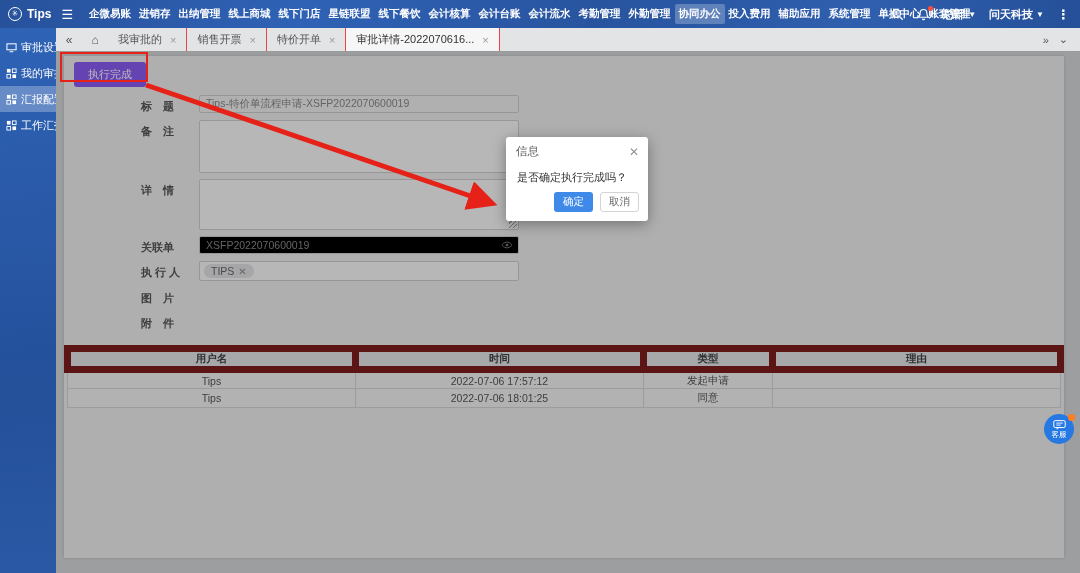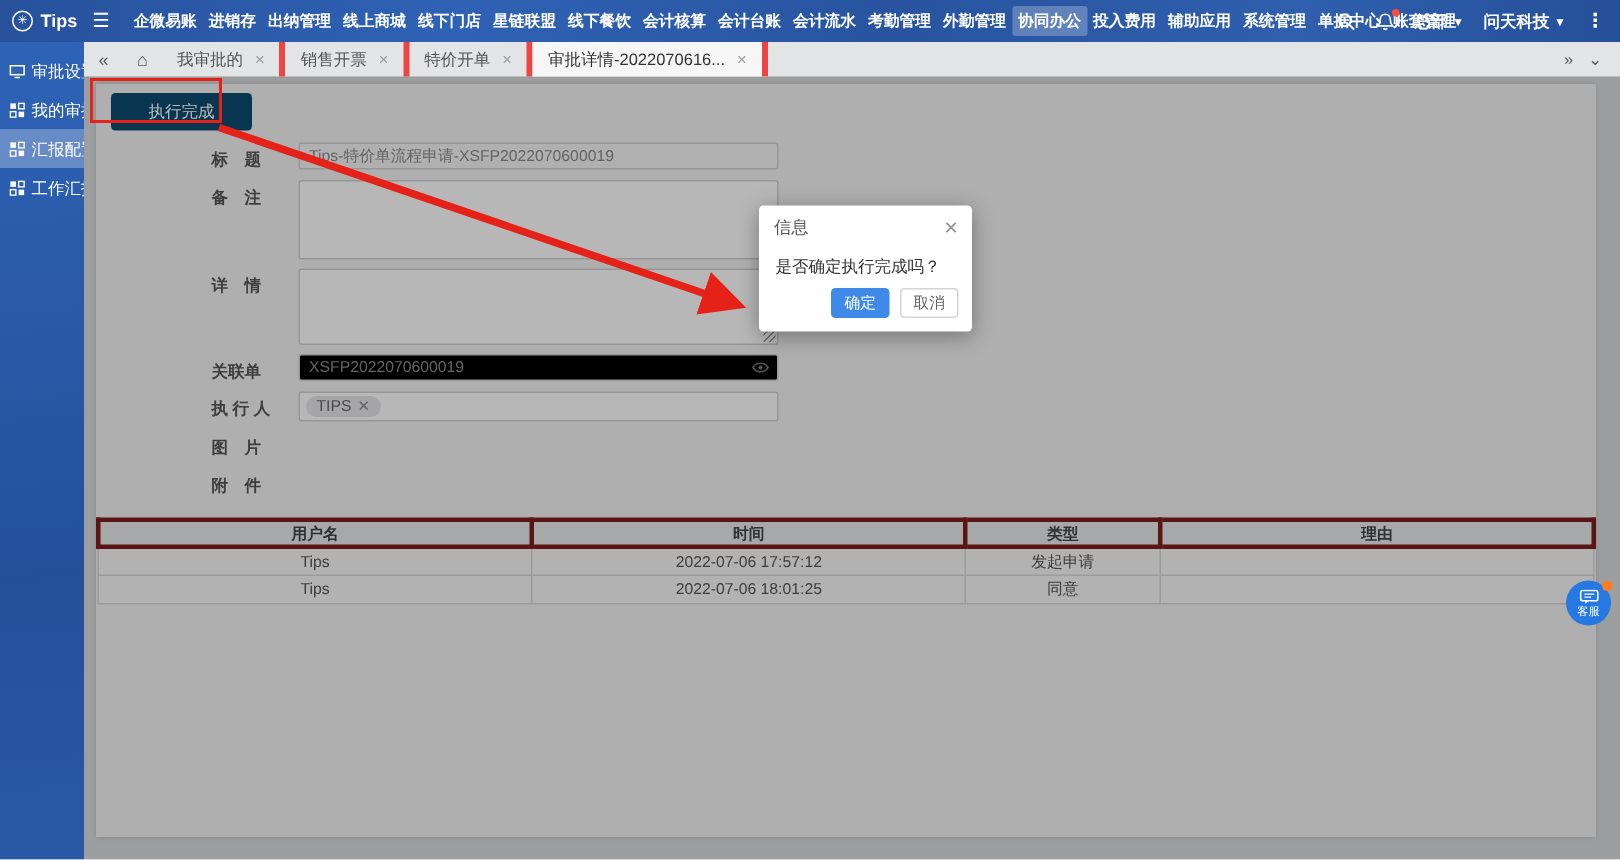--- a/index.html
+++ b/index.html
@@ -27,70 +27,70 @@
   .sidebar { width:56px; background:linear-gradient(175deg,#2e63b6 0%,#2a5aa9 30%,#24509a 65%,#2b58a4 100%); color:#fff; padding-top:6px; flex:none; }
   .side-item { height:26px; display:flex; align-items:center; gap:4px; padding-left:6px; font-size:11px; cursor:pointer; white-space:nowrap; }
   .side-item.active { background:rgba(255,255,255,0.28); }
   .side-item svg { flex:none; }
 
   .content { flex:1; display:flex; flex-direction:column; min-width:0; }
 
   
   .tabbar { height:24px; background:#e3e4e5; border-bottom:1px solid #9a9a9a; display:flex; align-items:stretch; font-size:11px; color:#555; position:relative; z-index:40; }
   .tab-tool { width:26px; display:flex; align-items:center; justify-content:center; color:#555; cursor:pointer; font-size:12px; }
-  .tab { display:flex; align-items:center; gap:8px; padding:0 10px; border-right:4px solid #ef4444; cursor:pointer; white-space:nowrap; }
+  .tab { display:flex; align-items:center; gap:8px; padding:0 10px; border-right:1px solid #ef4444; cursor:pointer; white-space:nowrap; }
   .tab .x { color:#999; font-size:11px; }
   .tab.active { background:#f6f6f6; color:#333; }
   .tabbar-right { margin-left:auto; display:flex; align-items:center; gap:10px; padding-right:12px; color:#555; }
 
   
   .pane { position:relative; flex:1; background:#d7d9db; overflow:hidden; }
   .panel { position:absolute; left:8px; right:16px; top:4px; bottom:15px; background:#f0f0f0; box-shadow:0 0 3px rgba(0,0,0,.15); }
   .dim { position:absolute; inset:0; background:rgba(0,0,0,0.27); z-index:5; }
 
-  .btn-exec { margin:6px 0 0 10px; background:#0c4a6e; color:#fff; border:none; font-size:11px; padding:5px 25px; border-radius:3px; cursor:pointer; font-family:inherit; }
+  .btn-exec { margin:6px 0 0 10px; background:#8b5cf6; color:#fff; border:none; font-size:11px; padding:5px 14px; border-radius:3px; cursor:pointer; font-family:inherit; }
 
   .form { margin-top:8px; font-size:11px; color:#555;padding-left:44px; }
   .frow { display:flex; margin-bottom:6px; }
   .flabel { width:58px; margin-left:33px; font-weight:bold; color:#555; padding-top:4px; white-space:nowrap; flex:none; }
   .fctrl { width:320px; position:relative; }
   .inp { width:320px; height:18px; background:#000000; border:1px solid #cfcfcf; border-radius:2px; font-size:10.5px; color:#8a8a8a; padding:0 6px; font-family:inherit; }
   .inp.disabled { background:#f1f1f1; }
   .ta { width:320px; background:#fbfbfb; border:1px solid #cfcfcf; border-radius:2px; position:relative; }
   .ta.h55 { height:53px; } .ta.h50 { height:51px; }
   .rsz { position:absolute; right:1px; bottom:1px; width:8px; height:8px;
     background:repeating-linear-gradient(135deg,transparent 0 2px,#9b9b9b 2px 3px); cursor:nwse-resize; }
   .eye { position:absolute; right:6px; top:3px; cursor:pointer; }
   .exec-box { width:320px; height:20px; border:1px solid #cfcfcf; border-radius:2px; background:#fbfbfb; display:flex; align-items:center; padding:0 4px; }
   .tag { background:#e4e4e6; border-radius:9px; padding:1px 7px; font-size:10.5px; color:#666; display:flex; align-items:center; gap:4px; }
   .tag .tx { color:#8a8a8a; cursor:pointer; font-size:10px; }
 
   
   .htable { width:100%; border-collapse:collapse; margin-top:14px; font-size:10.5px; }
-  .htable th { background:#e4e6e8; color:#444; font-weight:bold; height:18px; border:3px solid #7f1d1d; }
+  .htable th { background:#e4e6e8; color:#444; font-weight:bold; height:18px; border:7px solid #7f1d1d; }
   .htable td { background:#f4f4f4; color:#555; height:19px; text-align:center; border:1px solid #d6d6d6; }
   .c1{width:29%;} .c2{width:29%;} .c3{width:13%;} .c4{width:29%;}
 
   
   .dialog { position:absolute; left:434px; top:85px; width:142px; height:84px; background:#fff; border-radius:3px;
     box-shadow:0 3px 14px rgba(0,0,0,.35); z-index:10; font-size:11px; display:flex; flex-direction:column;margin-left:16px; }
   .dlg-head { display:flex; align-items:center; justify-content:space-between; padding:7px 9px 2px 10px; }
   .dlg-title { color:#555; font-size:11.5px; }
   .dlg-x { color:#909399; cursor:pointer; font-size:12px; }
   .dlg-body { padding:9px 10px 0 11px; color:#333; font-size:11px; flex:1; }
   .dlg-foot { display:flex; justify-content:flex-end; gap:7px; padding:0 9px 9px 0; }
   .btn-ok { background:#3f8ae8; color:#fff; border:none; border-radius:3px; font-size:10.5px; padding:3px 9px; cursor:pointer; font-family:inherit; }
   .btn-cancel { background:#fff; color:#666; border:1px solid #d4d4d4; border-radius:3px; font-size:10.5px; padding:2px 8px; cursor:pointer; font-family:inherit; }
 
   
   .anno-box { position:absolute; left:4px; top:0px; width:88px; height:30px; border:2.5px solid #e62117; z-index:30; pointer-events:none; }
   .anno-arrow { position:absolute; inset:0; z-index:30; pointer-events:none; }
 
   
-  .support { position:absolute; right:6px; top:335px; width:30px; height:30px; background:#2678e3; border-radius:50%;
+  .support { position:absolute; right:6px; top:362px; width:30px; height:30px; background:#2678e3; border-radius:50%;
     z-index:15; display:flex; flex-direction:column; align-items:center; justify-content:center; color:#fff; cursor:pointer; }
   .support .lbl { font-size:7.5px; line-height:1; margin-top:1px; }
   .support .badge { position:absolute; top:0px; right:-1px; width:7px; height:7px; background:#ff7d1f; border-radius:50%; }
 </style>
 </head>
 <body>
 
 <div class="topbar">
   <div class="logo-wrap">
     <span class="logo-circle">✳</span>

